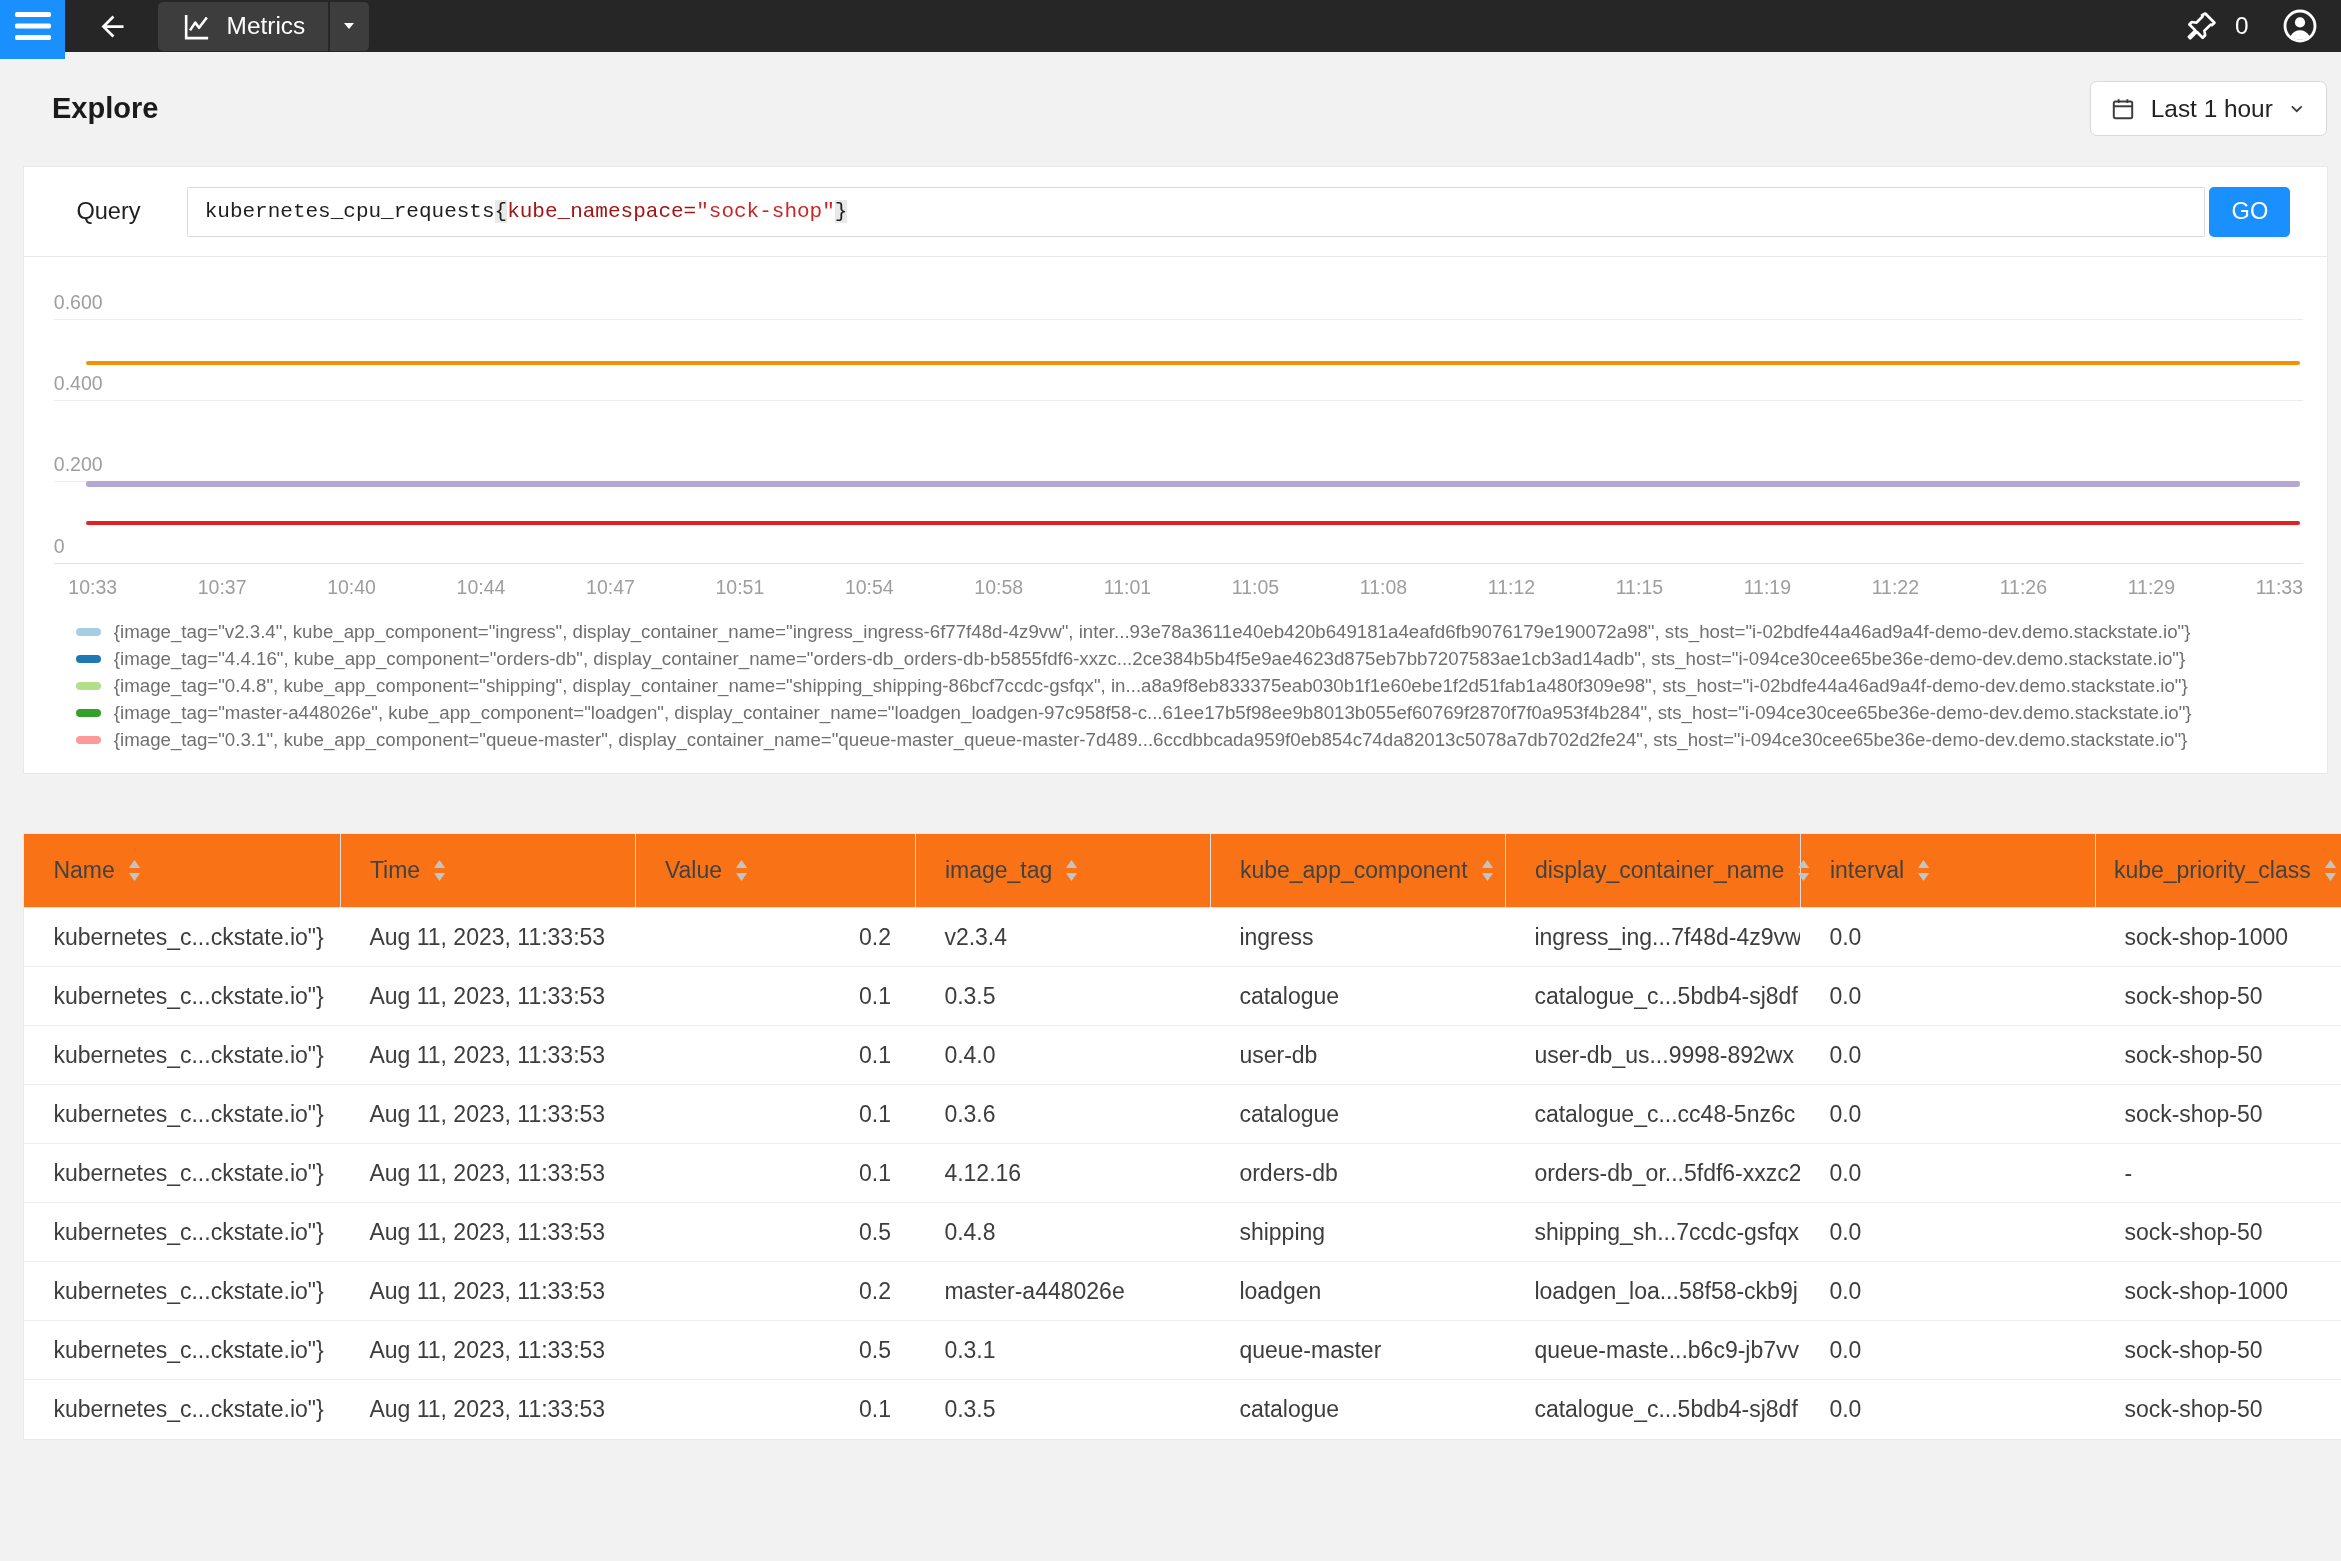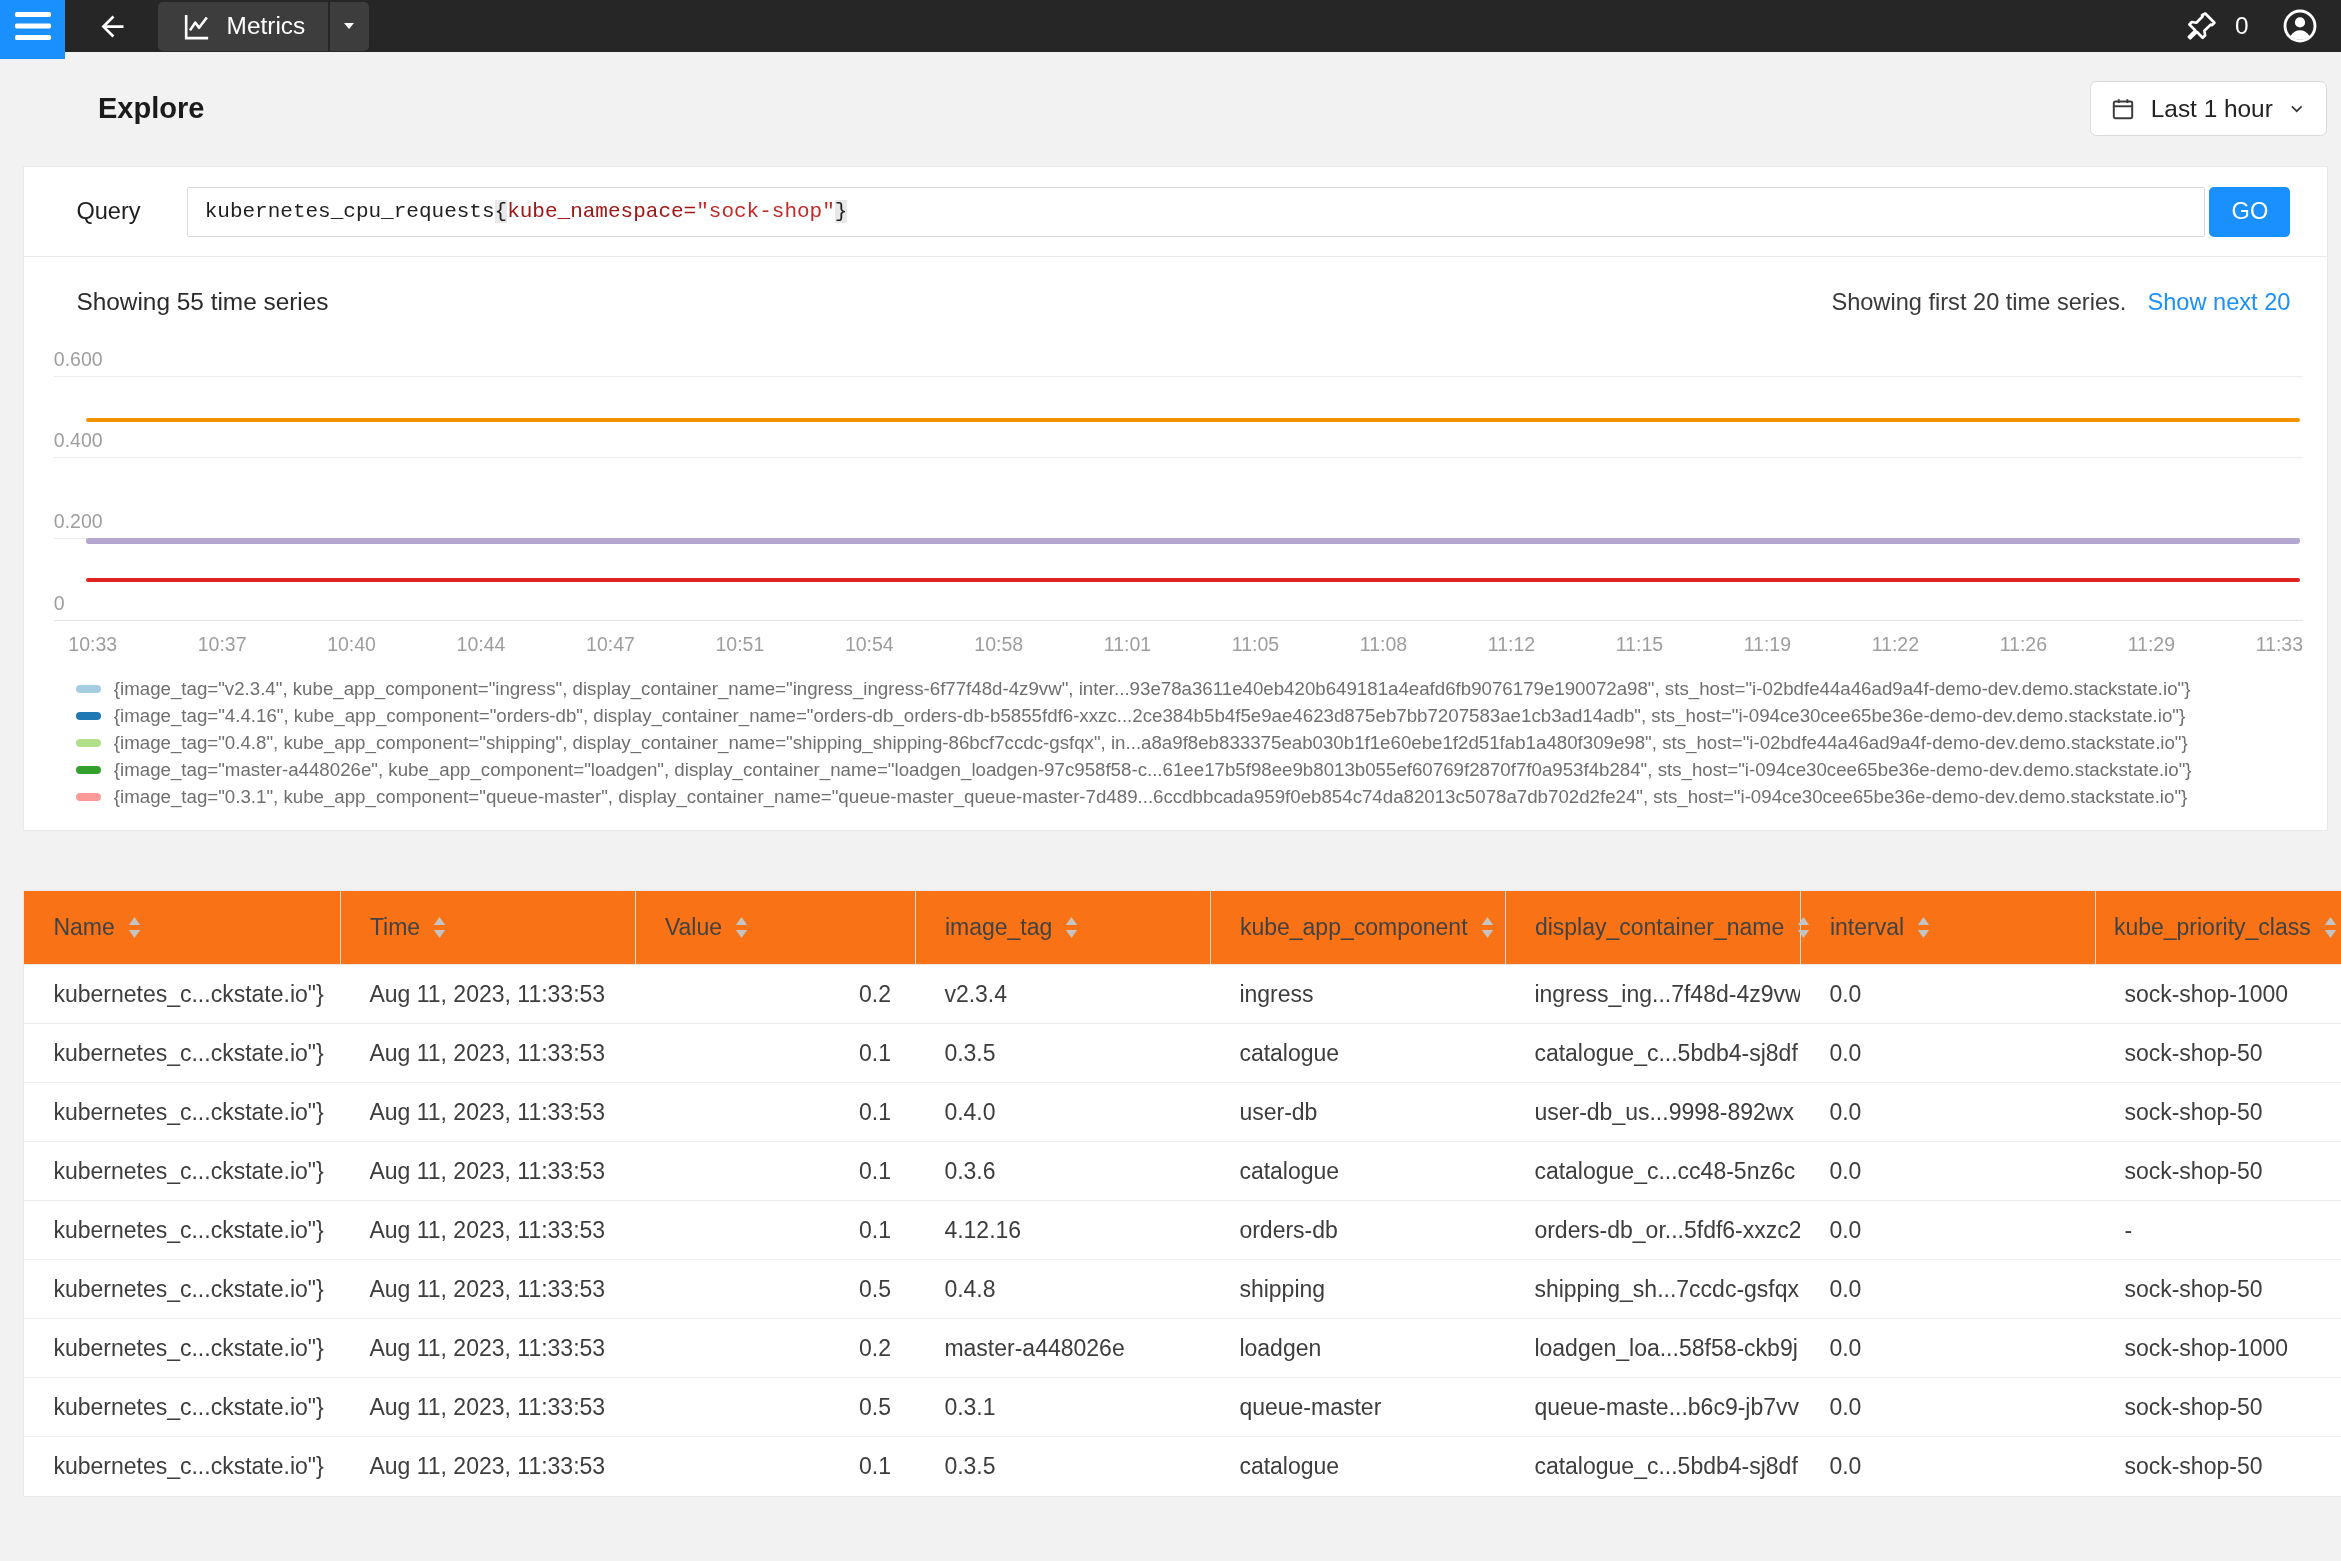--- a/index.html
+++ b/index.html
@@ -16,21 +16,21 @@
   .metrics-btn { background:#3d3d3d; border-radius:4.9px 0 0 4.9px; display:flex; align-items:center; gap:14.6px; padding:0 23px; cursor:pointer; }
   .metrics-btn span { color:#fff; font-size:24.4px; }
   .metrics-caret-btn { background:#3d3d3d; border-radius:0 4.9px 4.9px 0; width:39px; margin-left:1.6px; display:flex; align-items:center; justify-content:center; cursor:pointer; }
   .caret-down { width:0; height:0; border-left:6.5px solid transparent; border-right:6.5px solid transparent; border-top:7.3px solid #fff; }
   .topbar-spacer { flex:1; }
   .pin-area { display:flex; align-items:center; gap:16.3px; margin-right:33px; }
   .pin-count { color:#fff; font-size:24.4px; }
   .avatar-btn { margin-right:24.4px; display:flex; cursor:pointer; }
   
   .page-head { display:flex; justify-content:space-between; align-items:center; padding:29px 14.6px 31px 52px; }
-  .page-title { font-size:29px; font-weight:700; color:#1b1b1b;margin-left:46px; }
+  .page-title { font-size:29px; font-weight:700; color:#1b1b1b; }
   .time-range-btn { height:55px; background:#fff; border:0.8px solid #d9d9d9; border-radius:6.5px; display:flex; align-items:center; gap:14.6px; padding:0 19.5px; cursor:pointer; }
   .time-range-btn span { font-size:24.4px; color:#222; }
   
   .card { background:#fff; box-shadow:0 0 0 0.8px rgba(0,0,0,0.05); }
   .card-query { margin:0 14.6px 0 24.4px; }
   
   .query-row { display:flex; align-items:center; padding:19.5px 37px 19.5px 52px; }
   .query-label { width:111px; font-size:23.6px; color:#1f1f1f; flex:none; }
   .query-input { flex:1; height:50px; border:0.8px solid #d9d9d9; border-radius:1.6px; background:#fff; display:flex; align-items:center; padding:0 16.3px; font-family:"Liberation Mono", monospace; font-size:21px; white-space:pre; overflow:hidden; cursor:text; }
   .tok-metric { color:#1f1f1f; }
@@ -134,27 +134,20 @@
 <div class="card card-query">
   <div class="query-row">
     <div class="query-label">Query</div>
     <div class="query-input">
       <span class="tok-metric">kubernetes_cpu_requests</span><span class="tok-brace">{</span><span class="tok-label">kube_namespace=</span><span class="tok-string">"sock-shop"</span><span class="tok-brace">}</span>
     </div>
     <button class="go-btn">GO</button>
   </div>
   <div class="query-divider"></div>
 
-  <div class="series-head">
-    <div class="series-summary">Showing 55 time series</div>
-    <div class="series-paging">
-      <span class="info">Showing first 20 time series.</span>
-      <span class="link">Show next 20</span>
-    </div>
-  </div>
 
   <div class="chart-plot">
       <div class="grid-line" style="top: 62px;">
         <span class="y-label">0.600</span>
       </div>
       <div class="grid-line" style="top: 143px;">
         <span class="y-label">0.400</span>
       </div>
       <div class="grid-line" style="top: 224px;">
         <span class="y-label">0.200</span>

